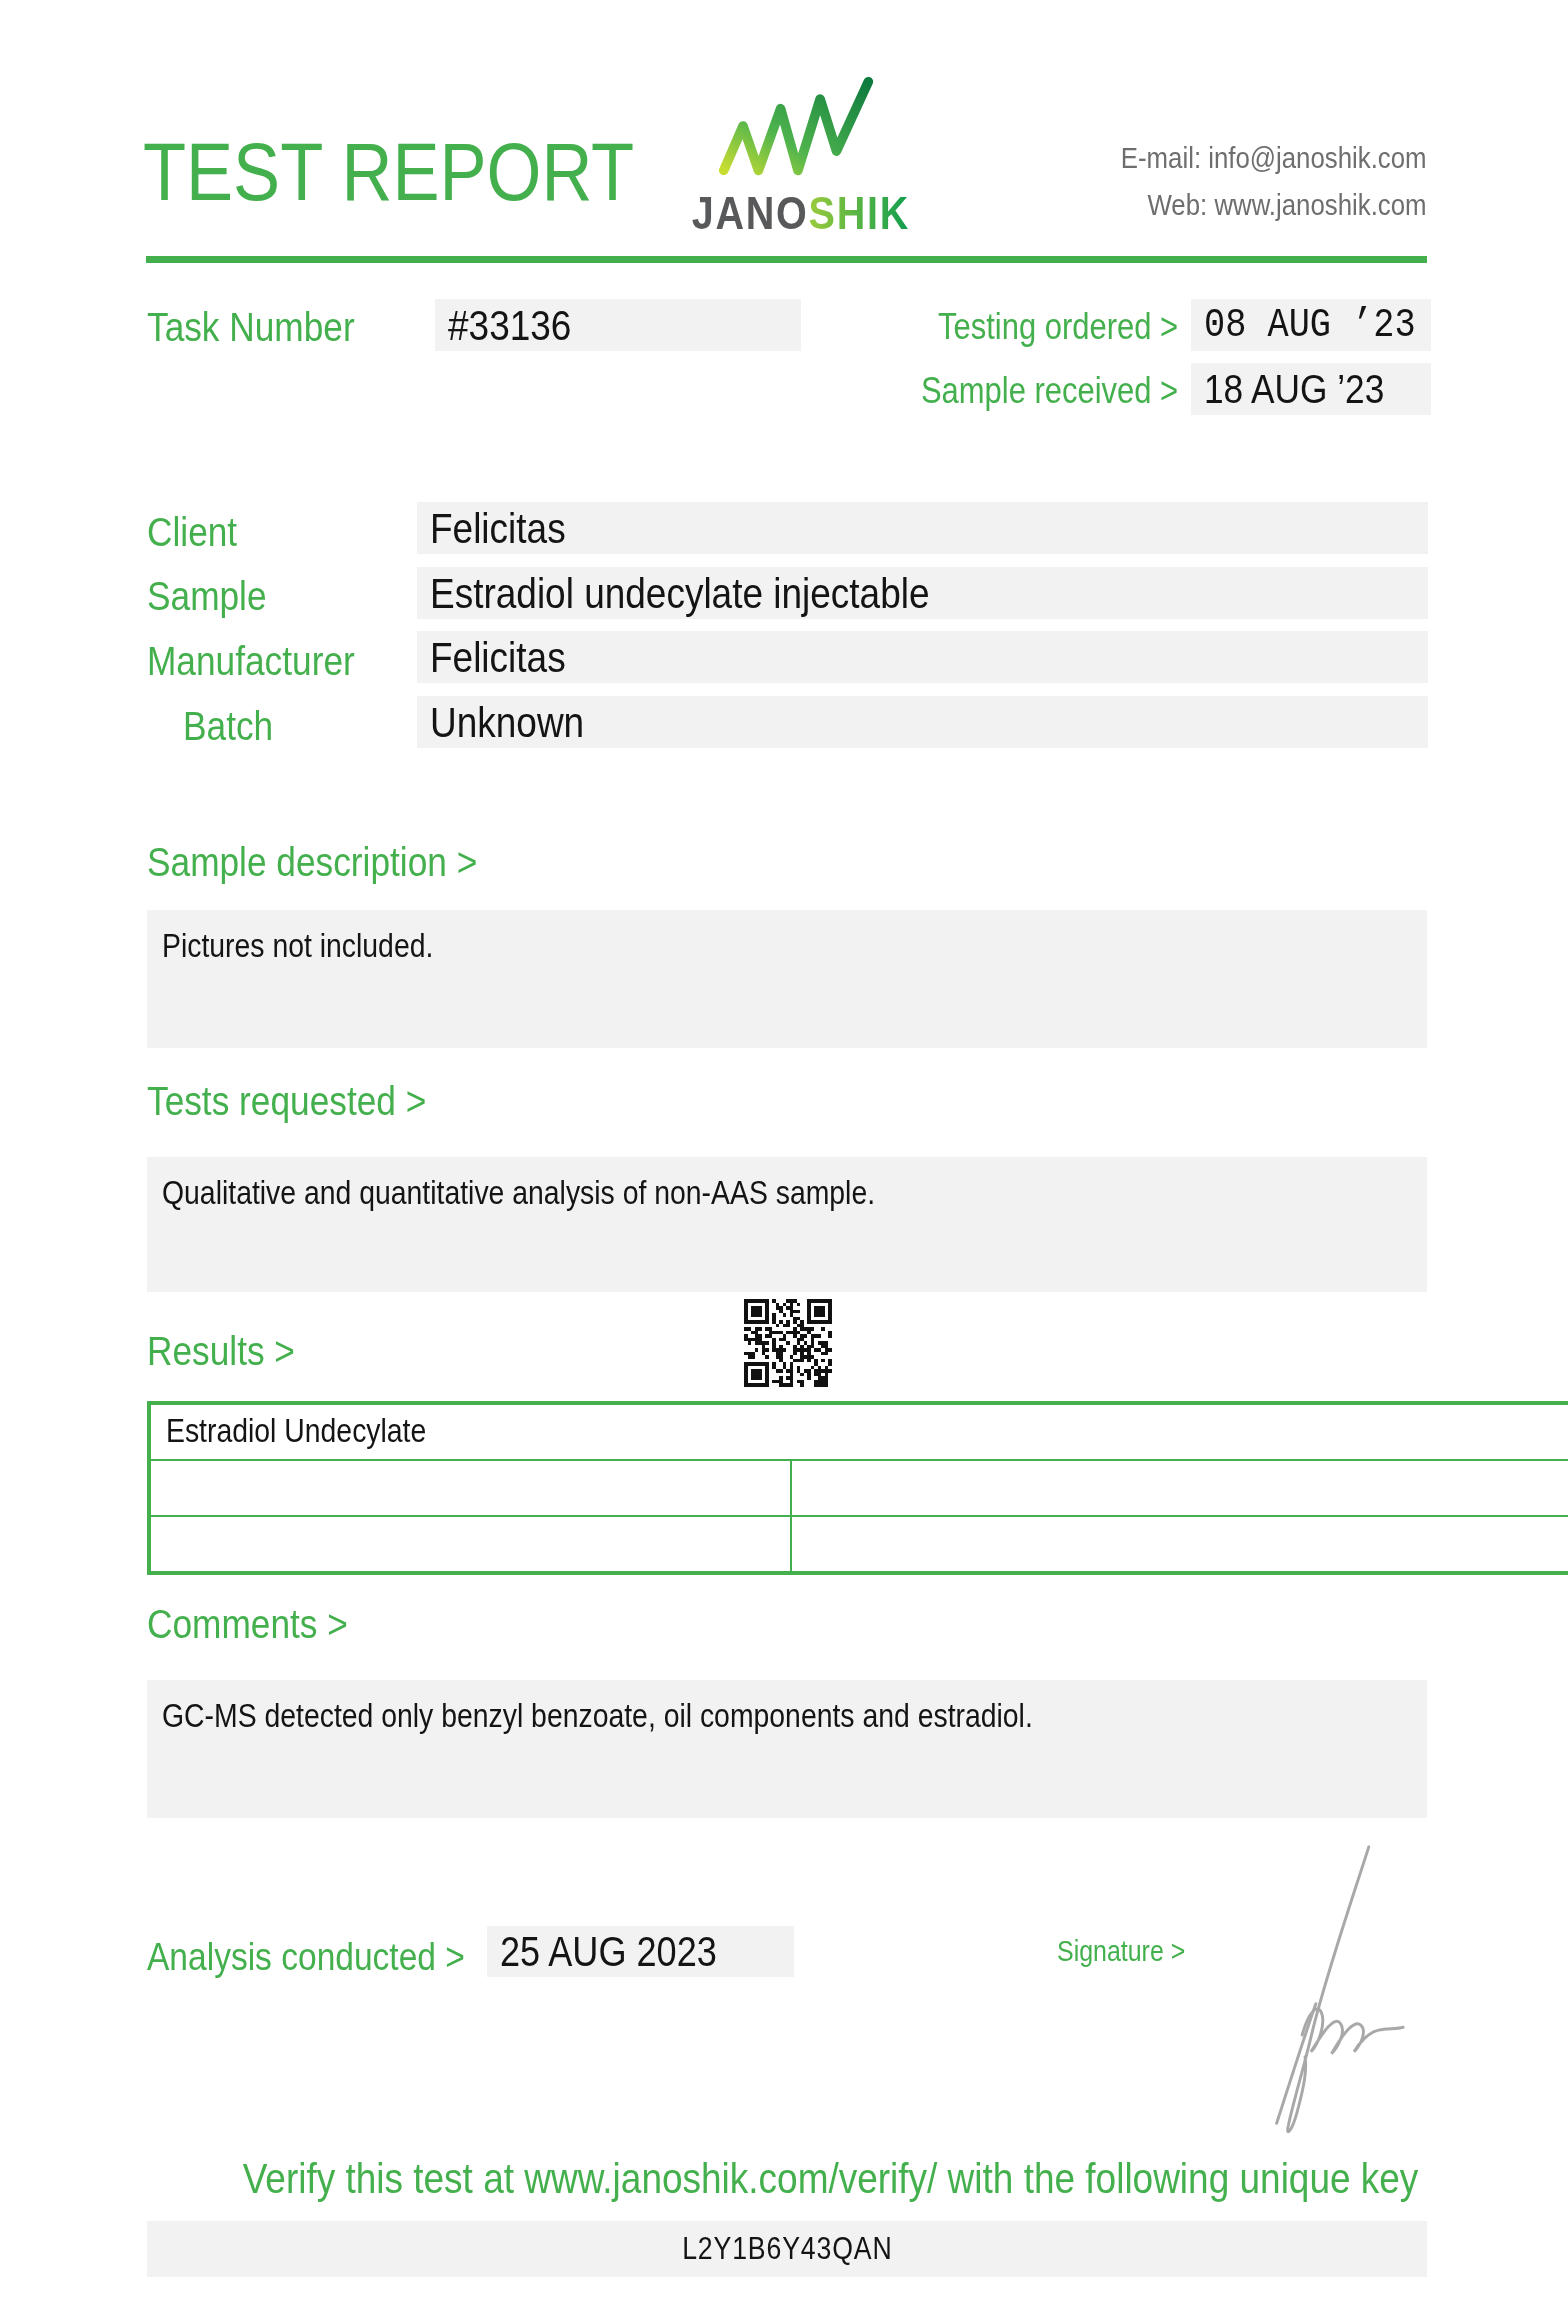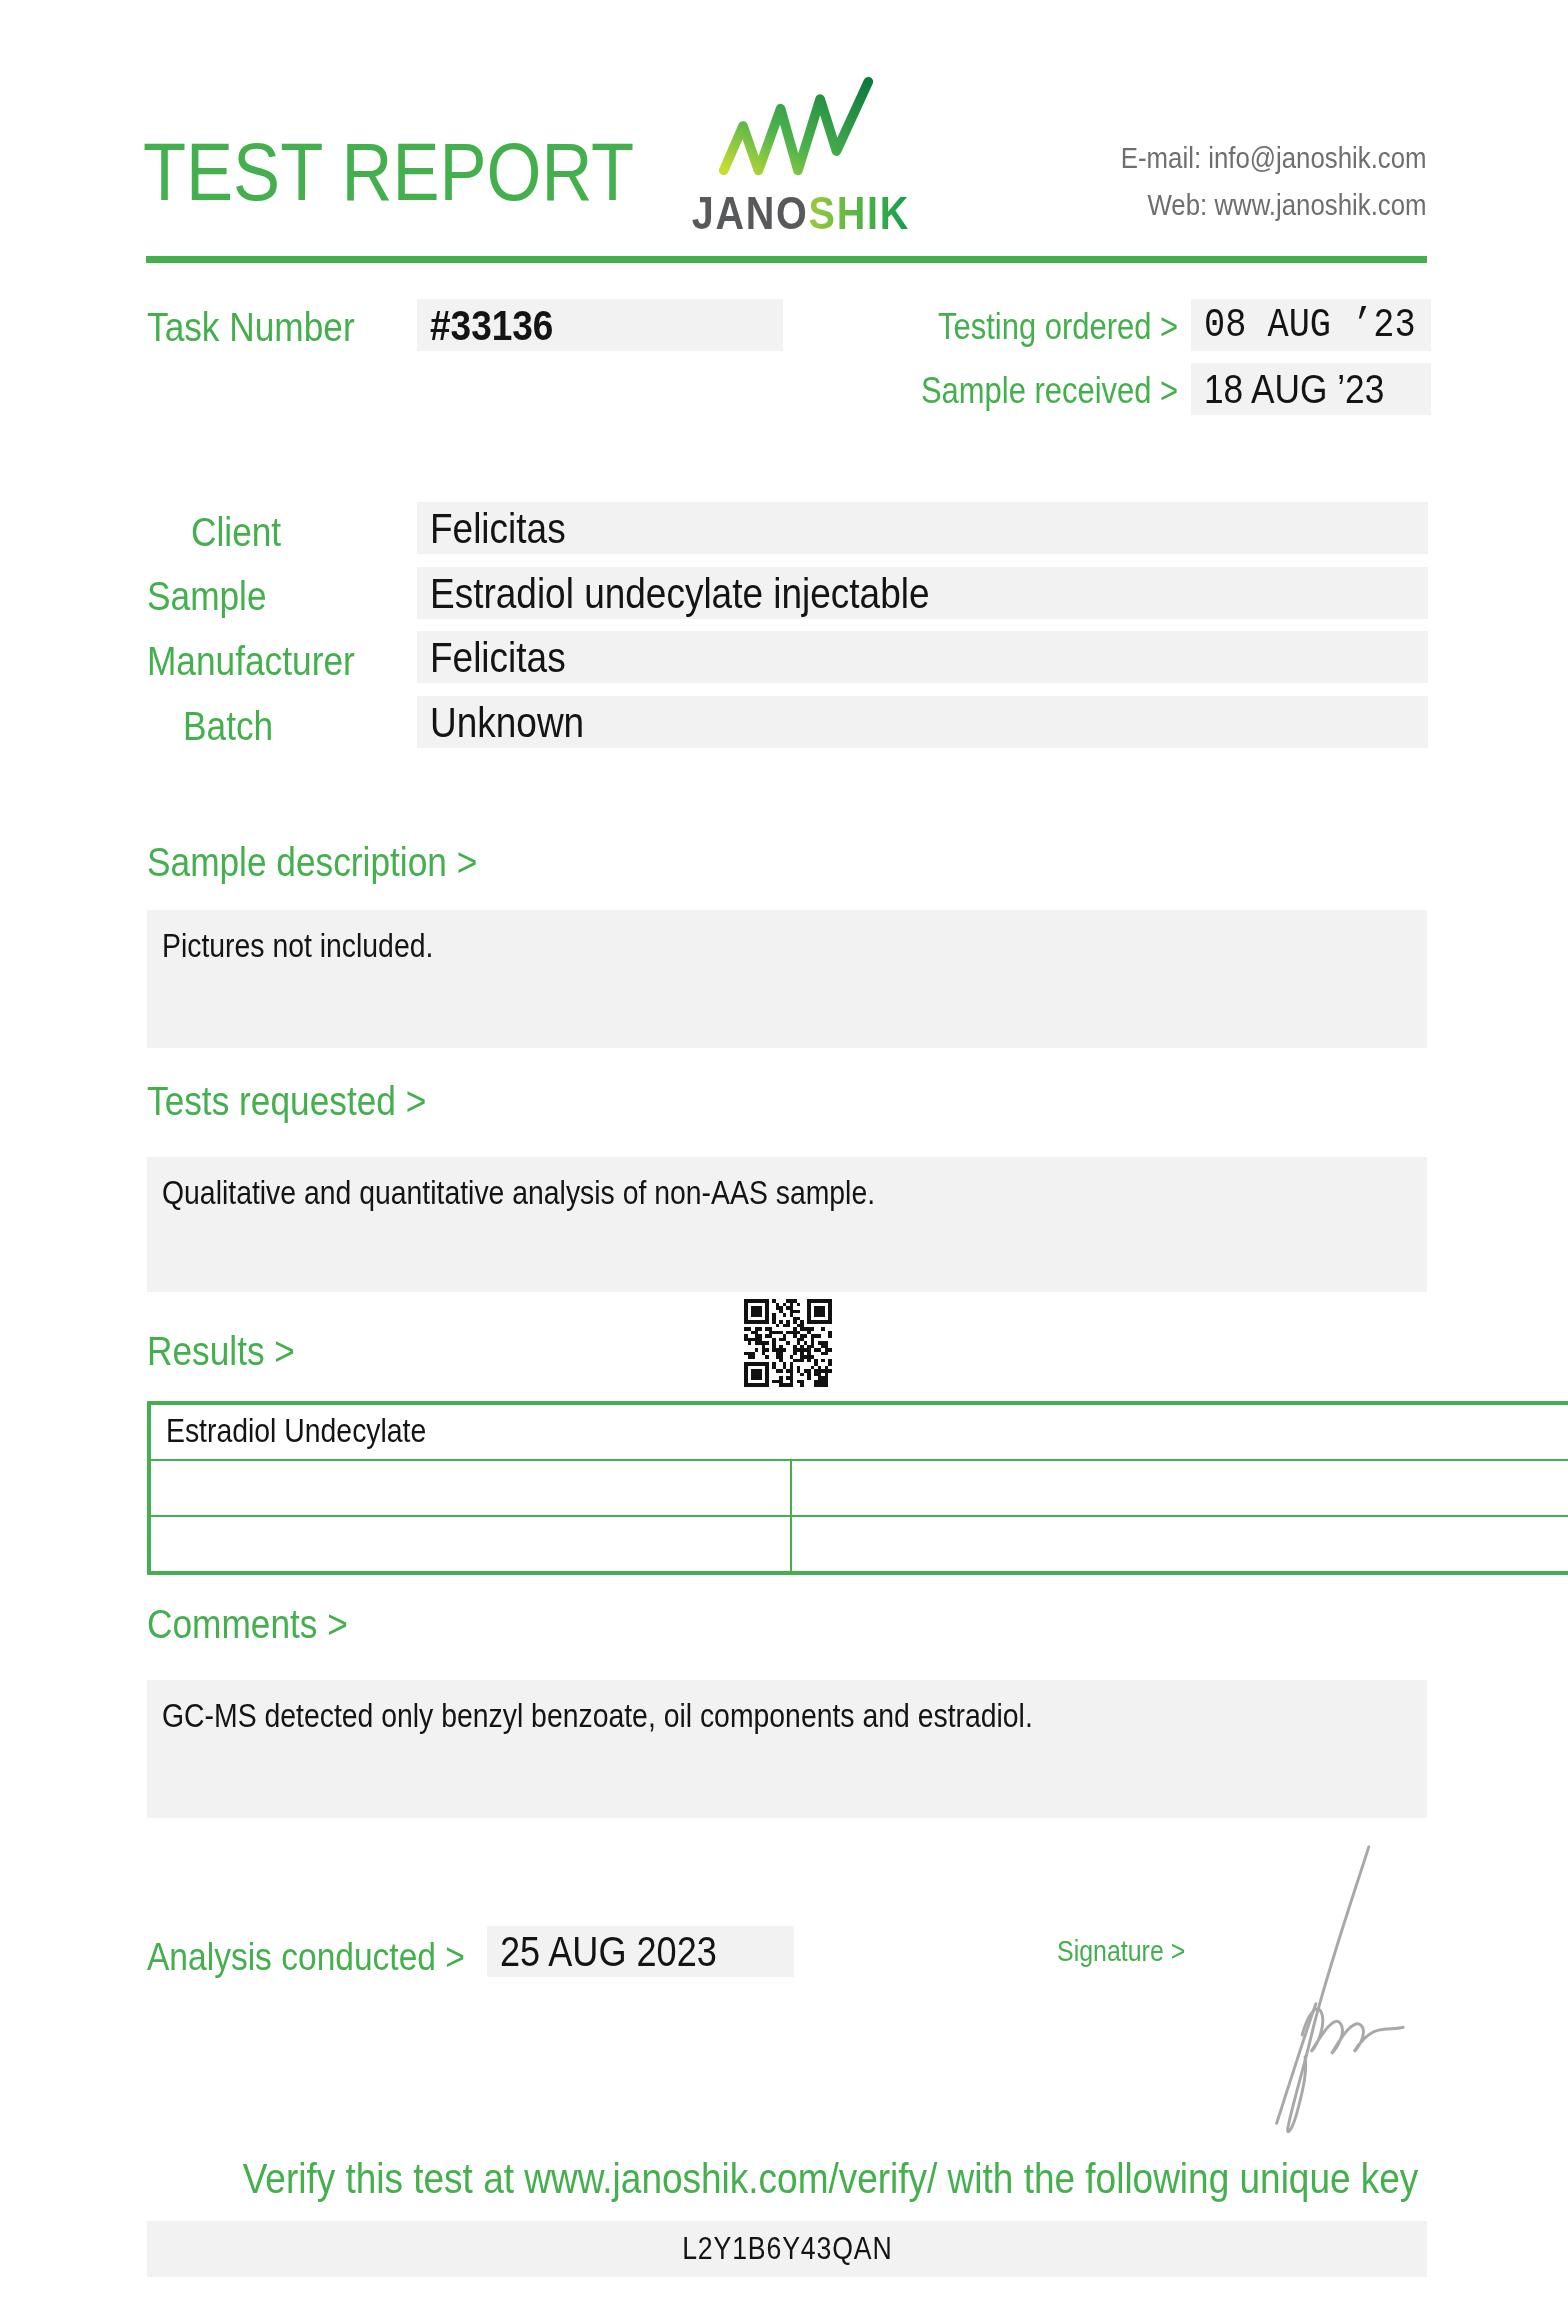--- a/index.html
+++ b/index.html
@@ -69,35 +69,35 @@
   </div>
 
   <div class="abs contact">
     <div><span class="cx-r"><span>E-mail:</span> <span>info@janoshik.com</span></span></div>
     <div><span class="cx-r"><span>Web:</span> <span>www.janoshik.com</span></span></div>
   </div>
 
   <div class="abs rule"></div>
 
   <div class="abs field-label" style="left:147px;top:304px;"><span class="cx">Task Number</span></div>
-  <div class="vbox graybox" style="left:417px;top:299px;width:366px;font-weight:bold;">
+  <div class="vbox graybox" style="left:435px;top:299px;width:366px;">
     <span class="val"><span class="cx">#33136</span></span>
   </div>
 
   <div class="abs date-label" style="left:855px;top:306px;"><span class="cx-r">Testing ordered &gt;</span></div>
   <div class="vbox graybox" style="left:1191px;top:299px;width:240px;font-family:Liberation Mono, monospace;">
     <span class="val" style="font-size:41px;"><span class="cx">08 AUG ’23</span></span>
   </div>
 
   <div class="abs date-label" style="left:855px;top:370px;"><span class="cx-r">Sample received &gt;</span></div>
   <div class="vbox graybox" style="left:1191px;top:363px;width:240px;">
     <span class="val" style="font-size:41px;"><span class="cx">18 AUG ’23</span></span>
   </div>
 
-  <div class="abs field-label" style="left:147px;top:509px;margin-left:44px;"><span class="cx">Client</span></div>
+  <div class="abs field-label" style="left:147px;top:509px;"><span class="cx">Client</span></div>
   <div class="vbox graybox" style="left:417px;top:502px;width:1011px;">
     <span class="val"><span class="cx">Felicitas</span></span>
   </div>
 
   <div class="abs field-label" style="left:147px;top:573px;"><span class="cx">Sample</span></div>
   <div class="vbox graybox" style="left:417px;top:567px;width:1011px;">
     <span class="val"><span class="cx">Estradiol undecylate injectable</span></span>
   </div>
 
   <div class="abs field-label" style="left:147px;top:638px;"><span class="cx">Manufacturer</span></div>

